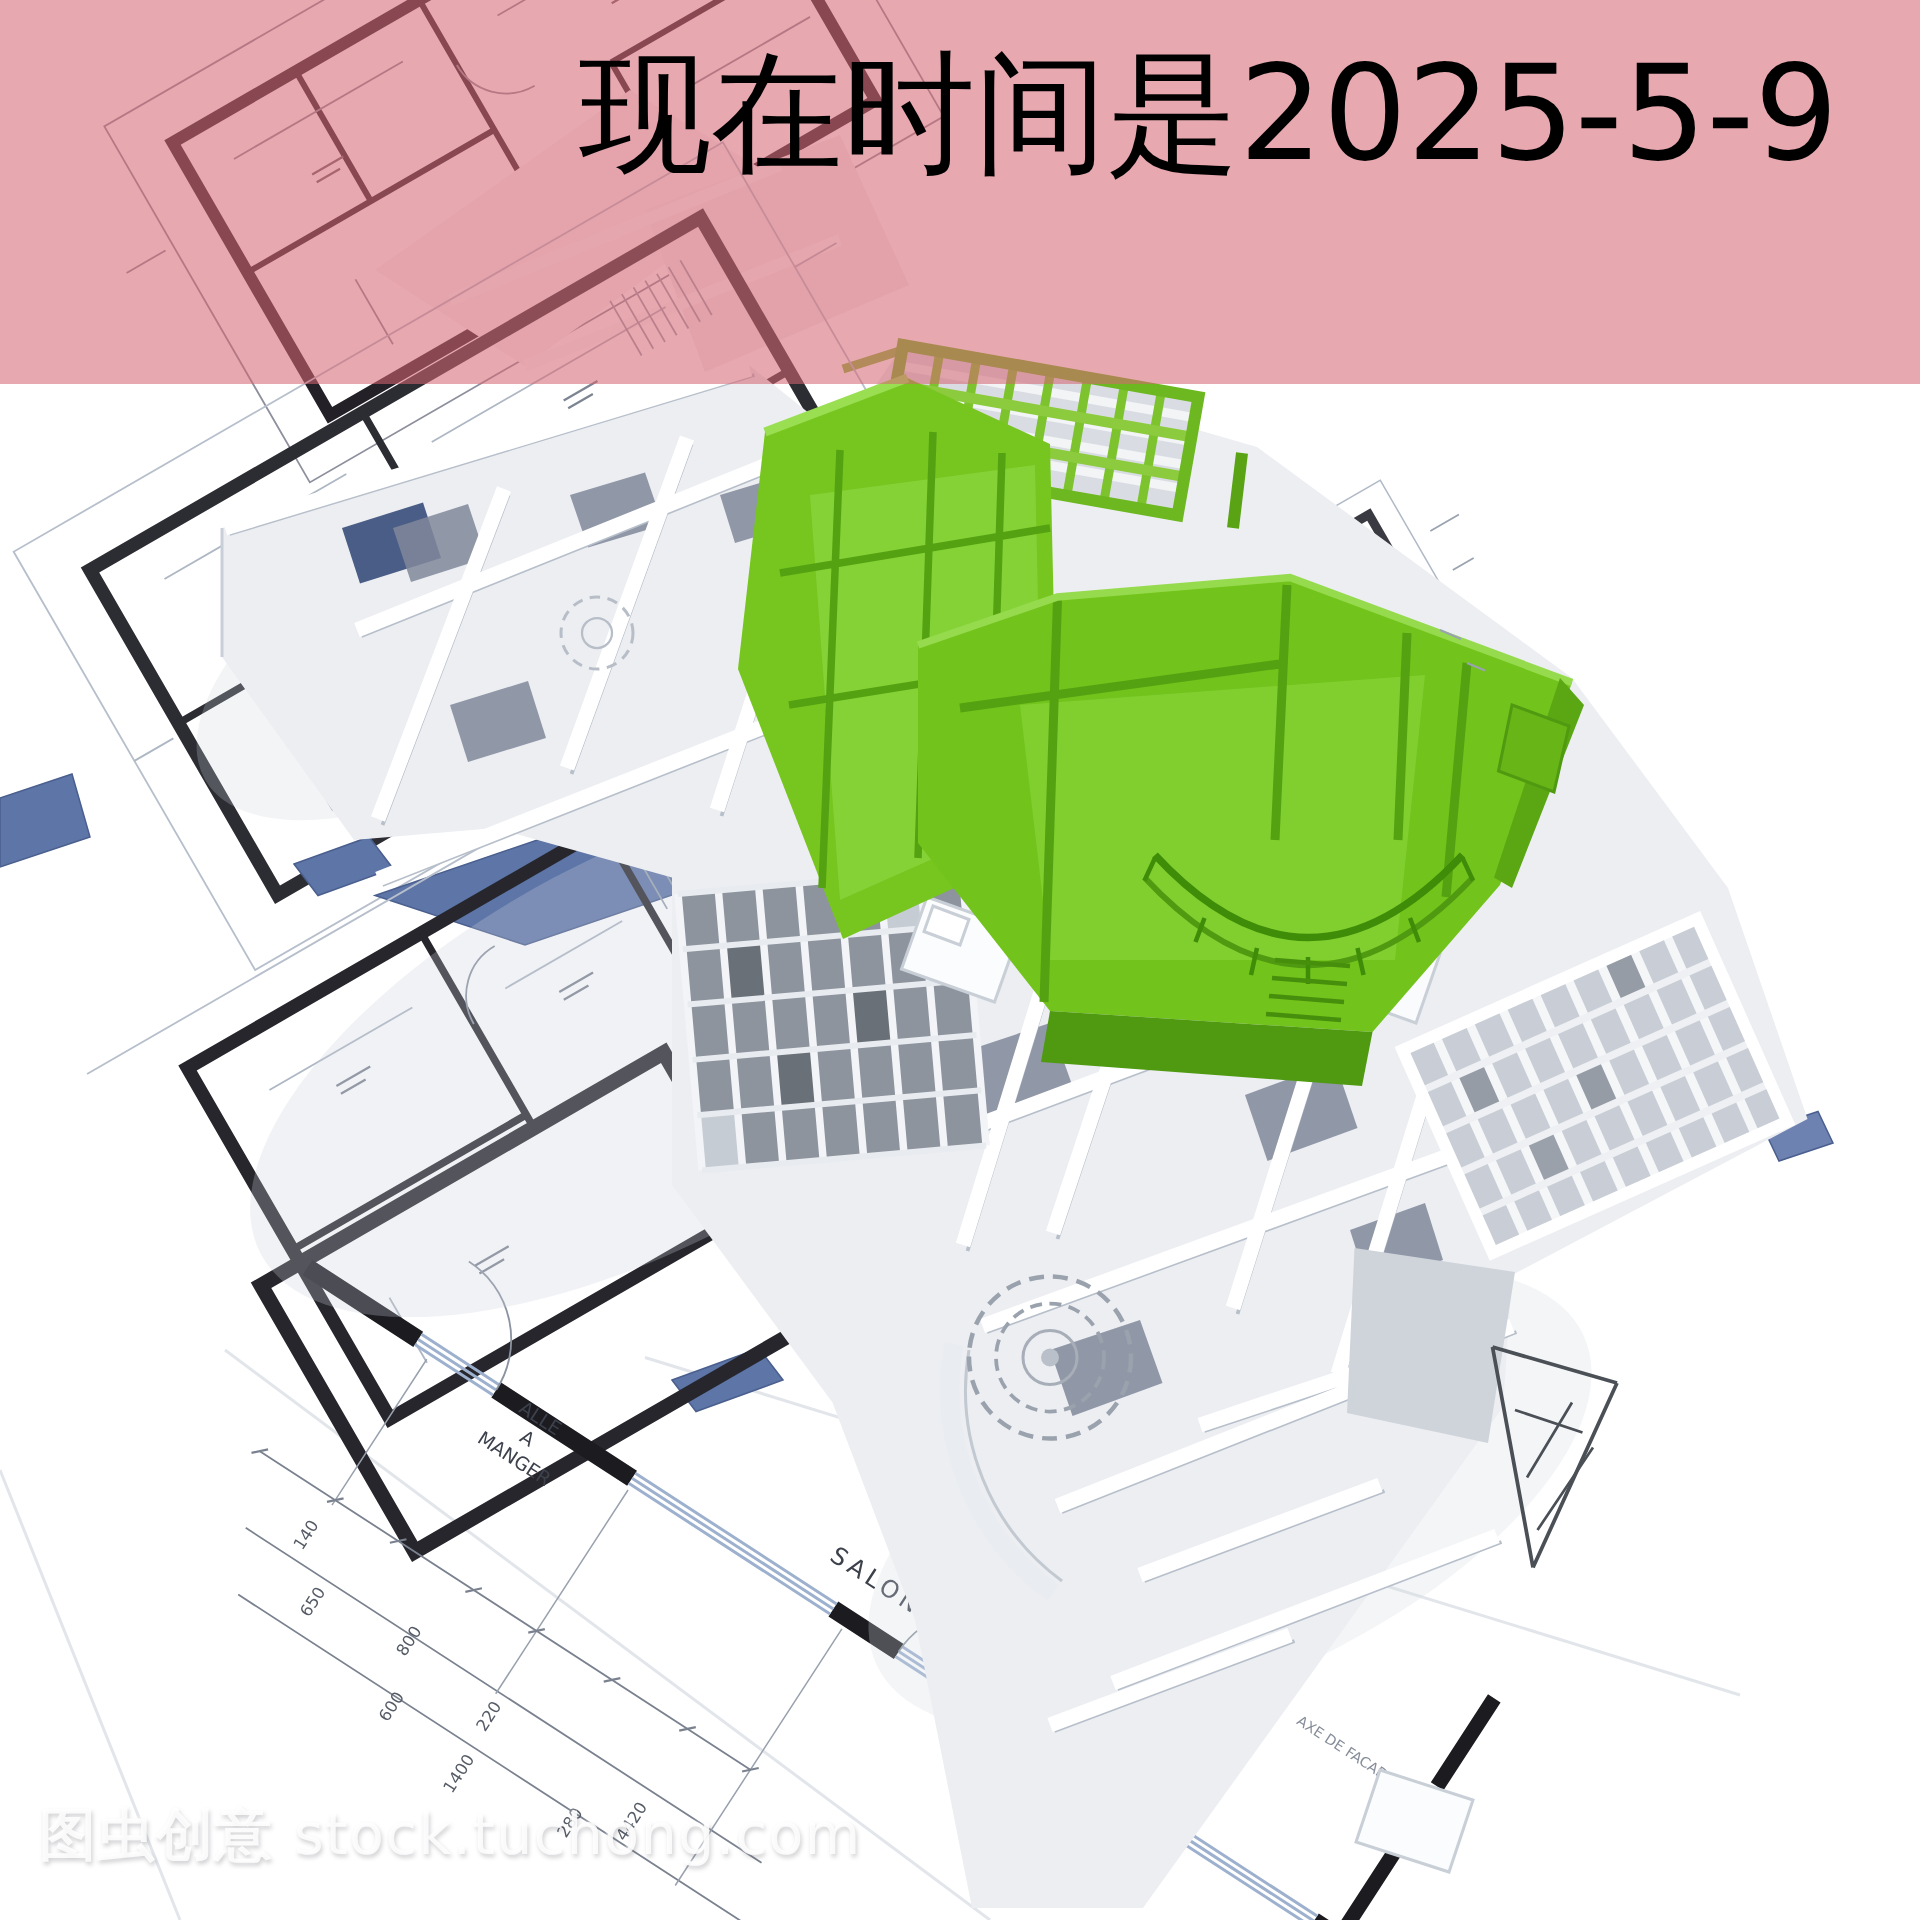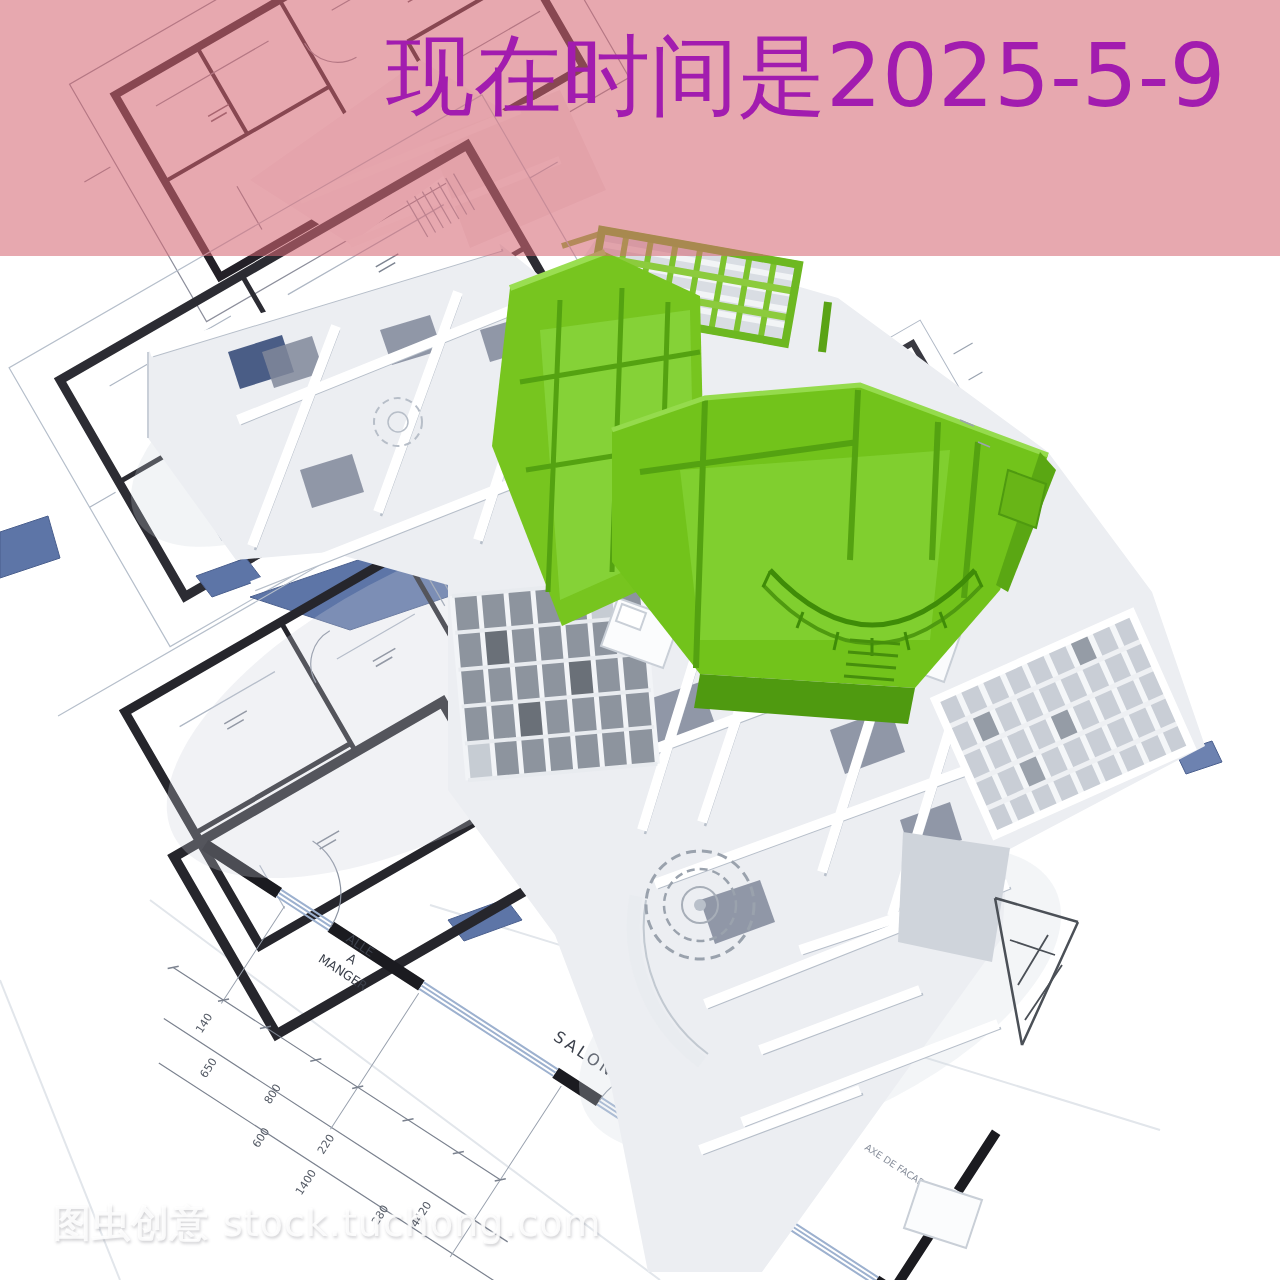--- a/index.html
+++ b/index.html
@@ -2,27 +2,27 @@
 <html><head>
 <meta charset="utf-8">
 <style>
   html,body{margin:0;padding:0;background:#ffffff;}
   .stage{position:relative;width:1280px;height:1280px;overflow:hidden;background:#ffffff;
          font-family:"DejaVu Sans",sans-serif;}
   .scene{position:absolute;left:0;top:0;z-index:0;}
   .pink-band{position:absolute;left:0;top:0;width:1280px;height:256px;
              background:rgba(213,102,115,0.57);z-index:2;}
   .banner-text{position:absolute;left:0;top:0;width:1116px;box-sizing:border-box;
-               padding:14px 12px 0 386px;z-index:3;color:#a21caf;
+               padding:14px 12px 0 386px;z-index:3;color:#000000;
                font-size:88px;line-height:1.42;font-weight:400;white-space:nowrap;}
   .watermark{position:absolute;left:26px;top:1198px;z-index:3;
              color:rgba(255,255,255,0.85);font-size:38px;letter-spacing:1px;
              text-shadow:1px 2px 3px rgba(90,90,100,0.28), -1px -1px 2px rgba(255,255,255,0.6);
              white-space:nowrap;}
-  .watermark .brand{font-weight:bold;margin-right:14px;margin-left:27px;}
+  .watermark .brand{font-weight:bold;margin-right:14px;}
   svg text{font-family:"DejaVu Sans",sans-serif;}
 </style>
 </head>
 <body>
 
 <div class="stage">
 
 <svg class="scene" width="1280" height="1280" viewBox="0 0 1280 1280">
 
   <g stroke="#e2e6eb" stroke-width="2" fill="none">

